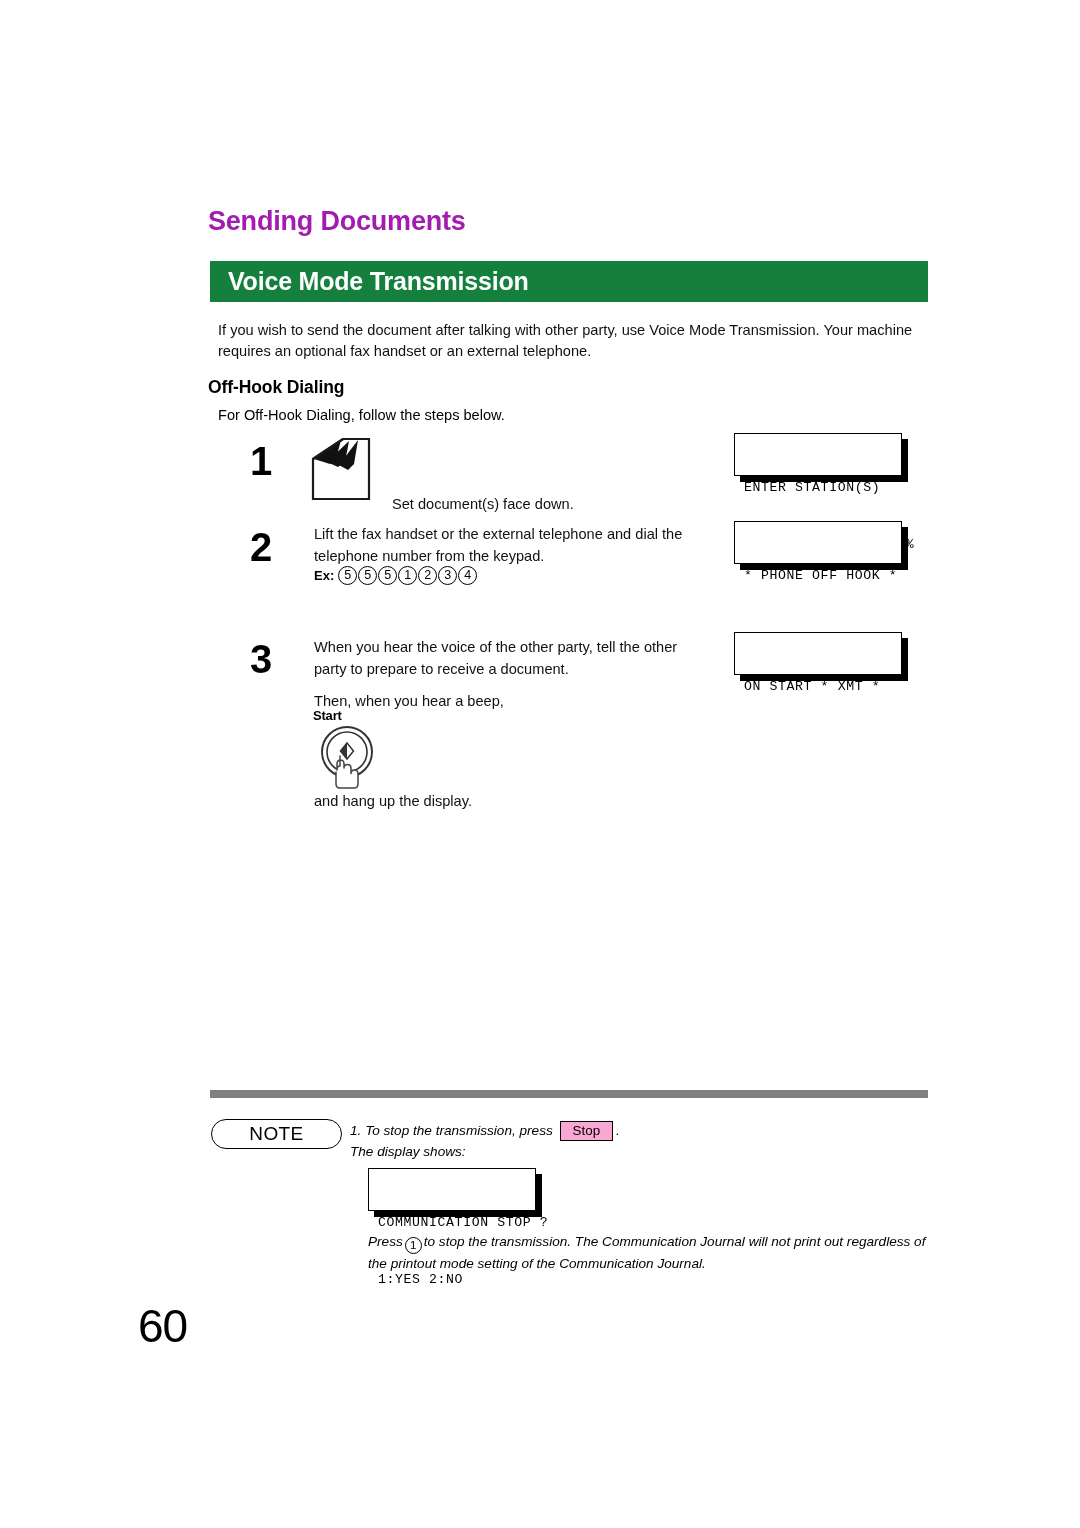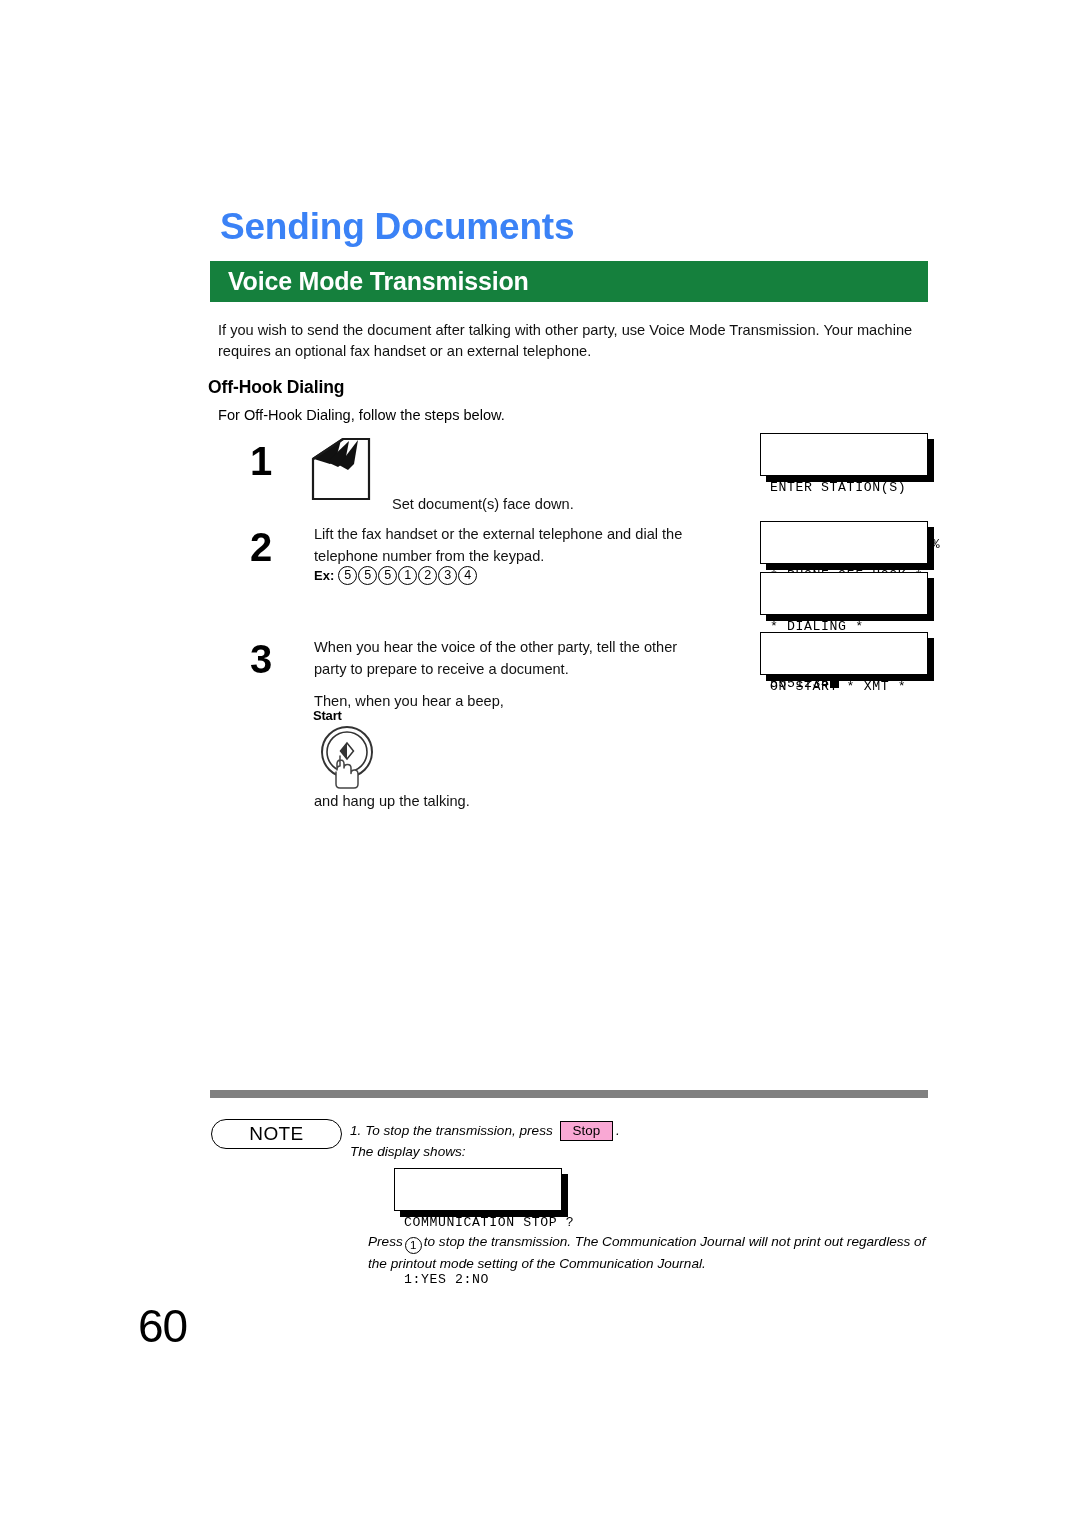--- a/index.html
+++ b/index.html
@@ -20,26 +20,26 @@
     position: absolute;
     inset: 0;
     width: 1080px;
     height: 1528px;
     background: #ffffff;
   }
 
   
   .chapter-title {
     position: absolute;
-    left: 220px;
+    left: 208px;
     top: 206px;
-    font-size: 37px;
+    font-size: 27px;
     font-weight: bold;
     letter-spacing: -0.2px;
-    color: #3b82f6;
+    color: #a21caf;
     white-space: nowrap;
   }
 
   .section-bar {
     position: absolute;
     left: 210px;
     top: 261px;
     width: 718px;
     height: 41px;
     background: #15803d;
@@ -175,21 +175,20 @@
     background: #ffffff;
     border: 1.6px solid #000;
     box-sizing: border-box;
     box-shadow: 6px 6px 0 0 #000;
     font-family: "Liberation Mono", monospace;
     font-size: 13.2px;
     line-height: 19px;
     letter-spacing: 0.6px;
     padding: 6px 9px 5px 9px;
     white-space: pre;
-    margin-left: 26px;
   }
   .lcd .cursor {
     display: inline-block;
     width: 9px;
     height: 12px;
     background: #000;
     vertical-align: -1px;
   }
 
   
@@ -311,36 +310,32 @@
       <g transform="translate(37,27)">
         <path d="M0 -8 L6.5 0 L0 8 L-6.5 0 Z" fill="none" stroke="#333333" stroke-width="1.5"></path>
         <path d="M0 -8 L0 8 L-6.5 0 Z" fill="#333333"></path>
       </g>
       <path d="M26 48 L26 60 Q26 64 30 64 L44 64 Q48 64 48 60 L48 50 Q48 46 44.5 46 Q41 46 41 49.5
                L41 44 Q41 40.5 37.5 40.5 Q34 40.5 34 44 L34 40 Q34 36 30.5 36 Q27 36 27 40 L27 46
                Q27 42 30 42 L30 32" fill="#ffffff" stroke="#444444" stroke-width="1.5" stroke-linejoin="round" stroke-linecap="round"></path>
     </svg>
   </div>
 
-  <div class="step-text" style="left:314px; top:791px; width:390px;">and hang up the talking.</div>
+  <div class="step-text" style="left:314px; top:791px; width:390px;">and hang up the display.</div>
 
   <div class="lcd" style="left:734px; top:433px; width:168px; height:43px;">
     <div>ENTER STATION(S)</div>
     <div>THEN PRESS START 00%</div>
   </div>
 
   <div class="lcd" style="left:734px; top:521px; width:168px; height:43px;">
     <div>* PHONE OFF HOOK *</div>
     <div></div>
   </div>
 
-  <div class="lcd" style="left:734px; top:572px; width:168px; height:43px;">
-    <div>* DIALING *</div>
-    <div><span>5551234</span><span class="cursor"></span></div>
-  </div>
 
   <div class="lcd" style="left:734px; top:632px; width:168px; height:43px;">
     <div>ON START * XMT *</div>
     <div></div>
   </div>
 
   <div class="note-divider"></div>
 
   <div class="note-pill">
     <span>NOTE</span>

